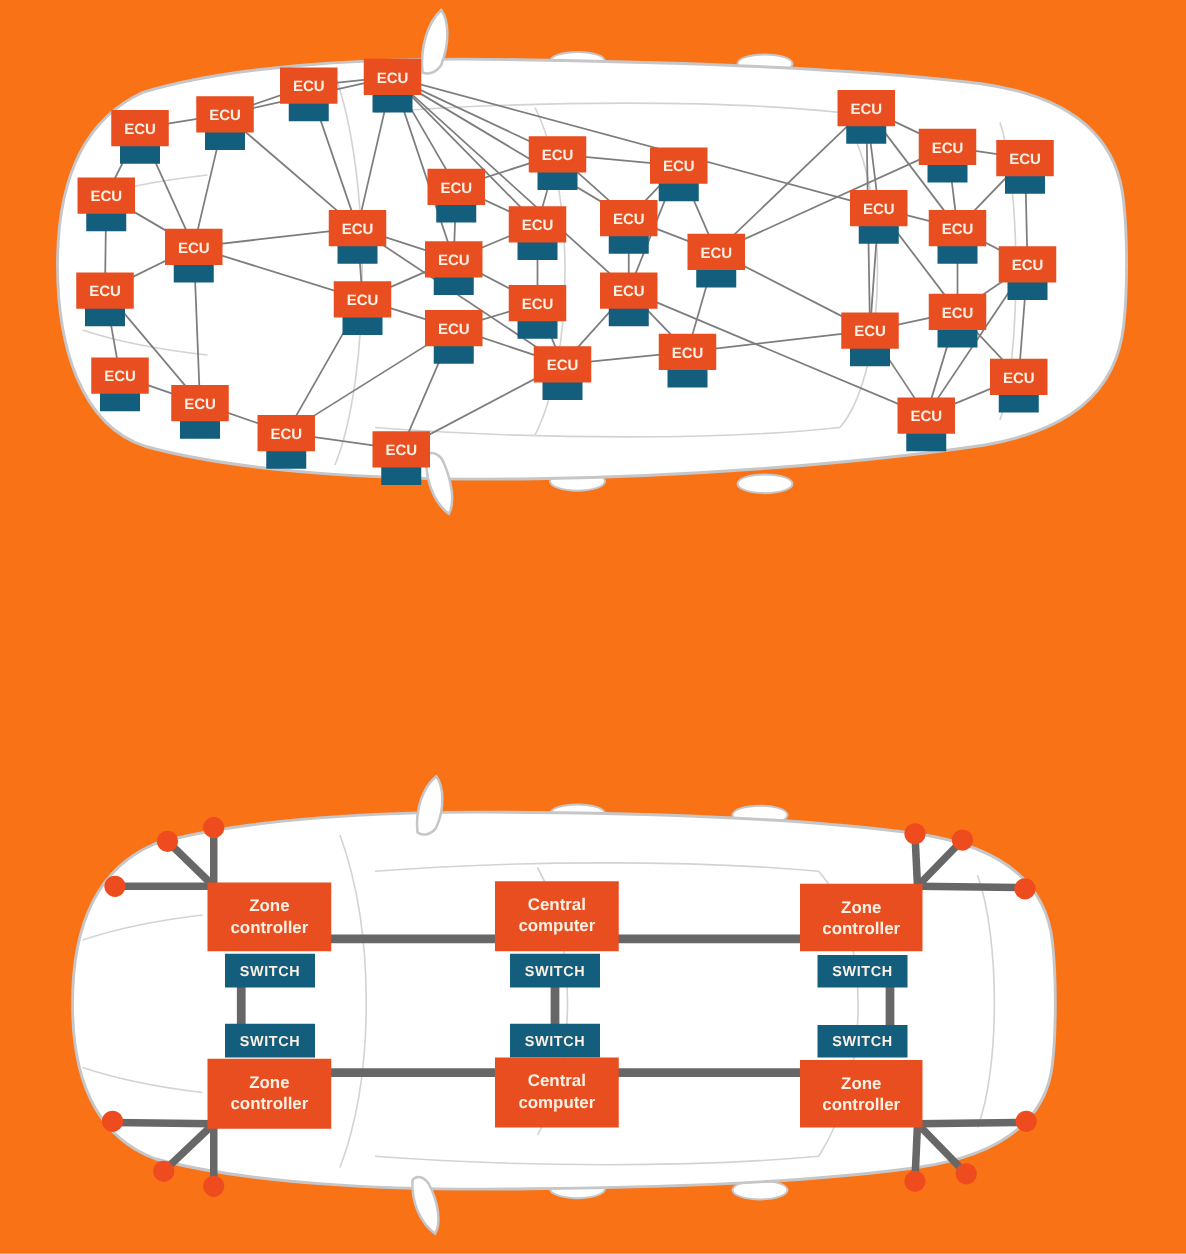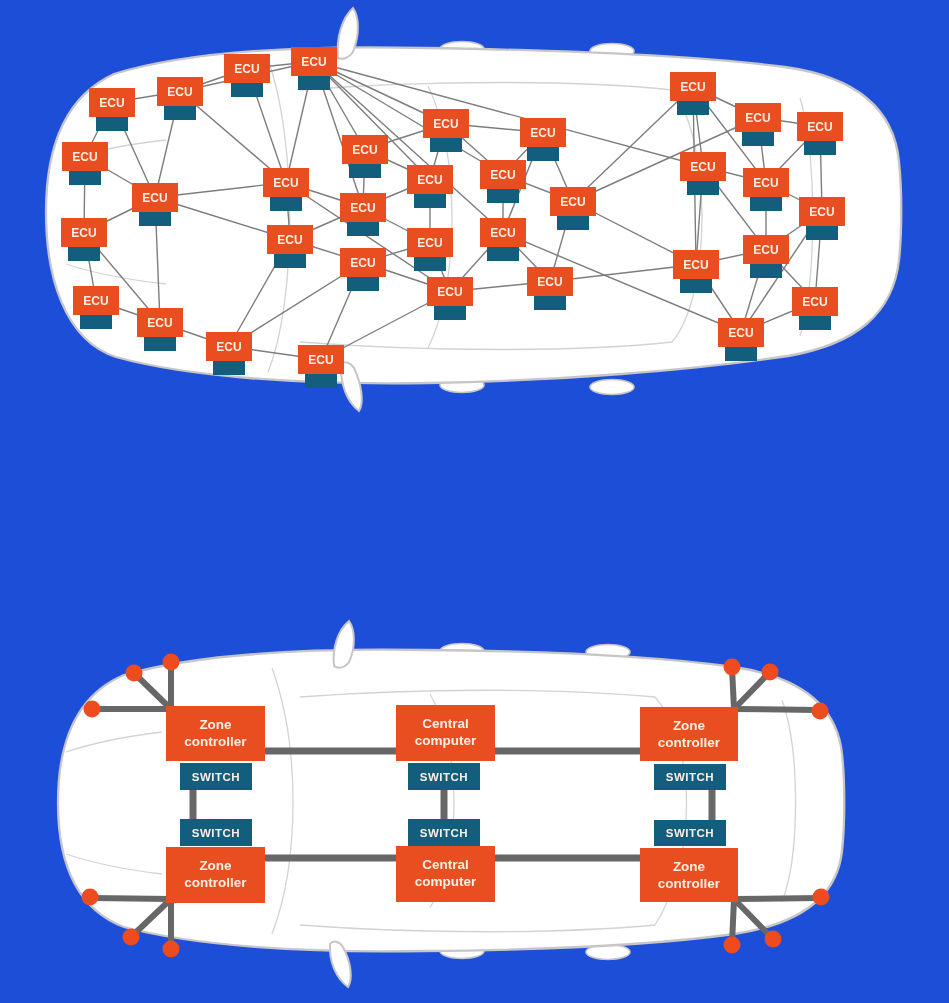--- a/index.html
+++ b/index.html
@@ -4,21 +4,21 @@
 <style>
   html,body{margin:0;padding:0;}
   body{font-family:"Liberation Sans","DejaVu Sans",sans-serif;}
   .stage{position:relative;width:949px;height:1003px;overflow:hidden;}
   svg{position:absolute;left:0;top:0;display:block;}
   text{font-family:"Liberation Sans","DejaVu Sans",sans-serif;}
 </style>
 </head>
 <body>
 
-<div class="stage" style="background: #1d4ed8; text-align: center;">
+<div class="stage" style="background: #f97316; text-align: center;">
   <svg id="scene" width="949" height="1003" viewBox="0 0 949 1003">
       <g>
         <ellipse cx="462" cy="49" rx="22" ry="7.5" fill="#ffffff" stroke="#c6c6c9" stroke-width="1.6"></ellipse>
         <ellipse cx="612" cy="51" rx="22" ry="7.5" fill="#ffffff" stroke="#c6c6c9" stroke-width="1.6"></ellipse>
         <ellipse cx="462" cy="385" rx="22" ry="7.5" fill="#ffffff" stroke="#c6c6c9" stroke-width="1.6"></ellipse>
         <ellipse cx="612" cy="387" rx="22" ry="7.5" fill="#ffffff" stroke="#c6c6c9" stroke-width="1.6"></ellipse>
         <path d="M 46 212 C 46 152 62 98 114 74 C 186 52 300 45 425 48 C 555 50 690 55 785 67 C 856 77 894 108 899 162 C 902 190 902 232 899 260 C 893 314 856 344 788 356 C 694 370 558 381 428 383 C 302 385 188 377 116 357 C 64 340 46 276 46 212 Z" fill="#ffffff" stroke="#c6c6c9" stroke-width="2.3"></path>
         <path d="M 268 60 C 297 140 297 300 268 372" fill="none" stroke="#d3d3d6" stroke-width="1.3"></path>
         <path d="M 300 90 C 430 80 580 80 672 90" fill="none" stroke="#d3d3d6" stroke-width="1.3"></path>
         <path d="M 300 342 C 430 352 580 352 672 342" fill="none" stroke="#d3d3d6" stroke-width="1.3"></path>

